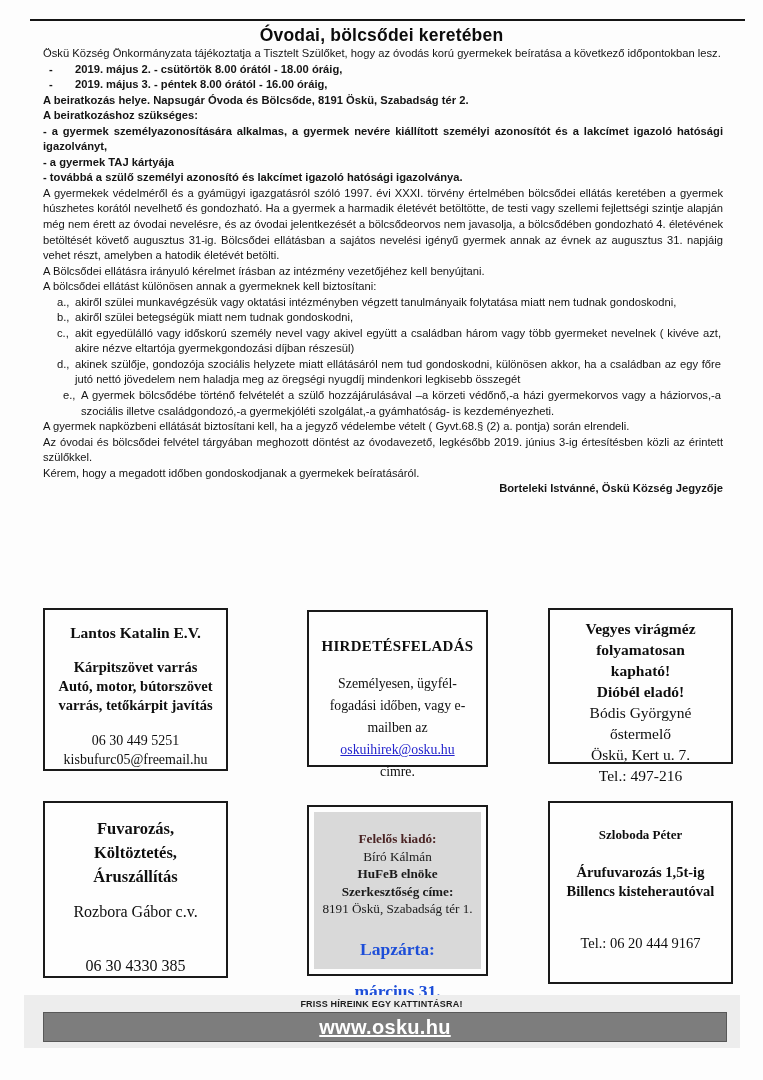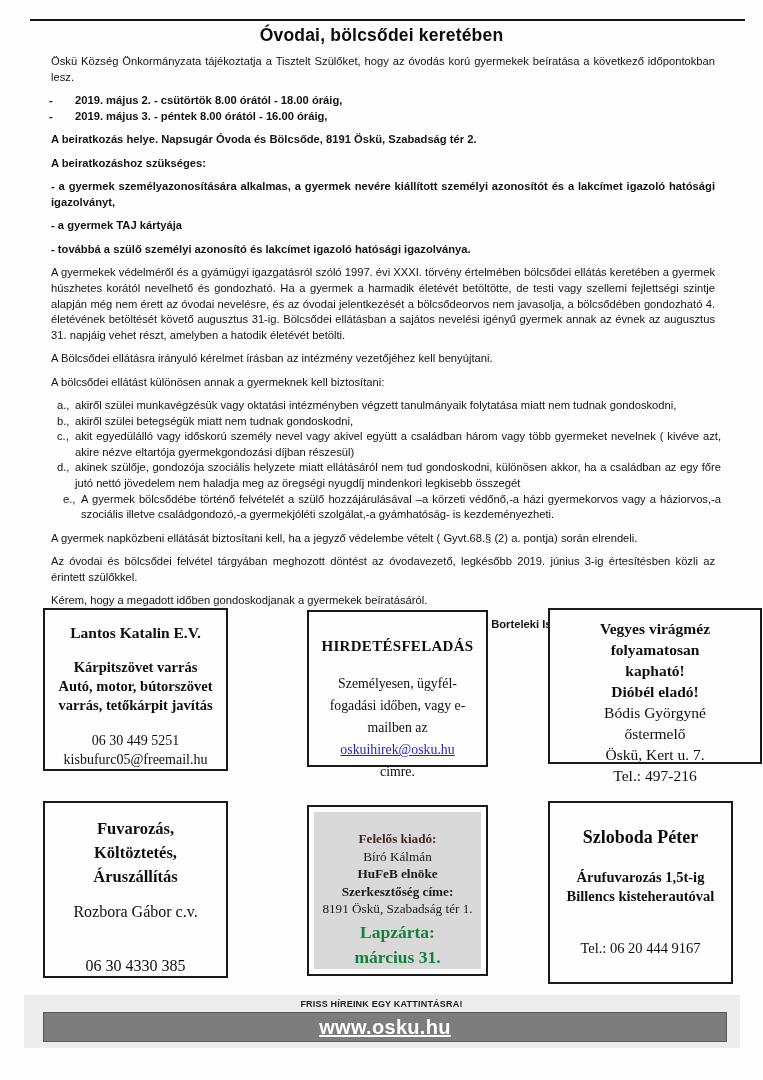--- a/index.html
+++ b/index.html
@@ -30,21 +30,21 @@
   }
   .body-text {
     position: absolute;
     left: 43px; top: 46px;
     width: 680px;
     font-size: 11.2px;
     line-height: 15.55px;
     text-align: justify;
     color: #141414;
   }
-  .body-text p { margin: 8px; }
+  .body-text p { margin: 0; }
   .b { font-weight: bold; }
   .sched-row { display: flex; font-weight: bold; }
   .sched-marker { width: 32px; padding-left: 6px; }
   .sched-text { flex: 1; }
   .lettered { display: flex; }
   .lettered .mk { width: 18px; margin-left: 14px; flex: none; }
   .lettered .tx { flex: 1; padding-right: 2px; }
   .lettered.shift .mk { margin-left: 20px; }
   .signature {
     text-align: right;
@@ -55,21 +55,21 @@
   .adbox {
     position: absolute;
     border: 2px solid #1a1a1a;
     background: #fefefe;
     font-family: "Liberation Serif", serif;
     text-align: center;
     color: #0e0e0e;
   }
   .box-lantos  { left: 43px;  top: 608px; width: 185px; height: 163px; padding-top: 14px; }
   .box-hird    { left: 307px; top: 610px; width: 181px; height: 157px; padding-top: 26px; }
-  .box-mez     { left: 548px; top: 608px; width: 214px; height: 156px; padding-top: 8px; }
+  .box-mez     { left: 548px; top: 608px; width: 185px; height: 156px; padding-top: 8px; }
   .box-fuvar   { left: 43px;  top: 801px; width: 185px; height: 177px; padding-top: 14px; }
   .box-impr    { left: 307px; top: 805px; width: 181px; height: 171px; padding: 5px; }
   .box-szlo    { left: 548px; top: 801px; width: 185px; height: 183px; padding-top: 24px; }
 
   .box-lantos .title { font-size: 15.5px; font-weight: bold; margin-bottom: 16px; }
   .box-lantos .svc   { font-size: 14.5px; font-weight: bold; line-height: 19px; }
   .box-lantos .contact { margin-top: 16px; font-size: 14px; line-height: 19px; }
 
   .box-hird .title { font-size: 15px; font-weight: bold; letter-spacing: 0.3px; margin-bottom: 18px; }
   .box-hird .bodytxt { font-size: 13.8px; line-height: 22px; padding: 0 16px; }
@@ -85,23 +85,23 @@
   .impr-inner {
     width: 100%; height: 100%;
     background: #d9d9d9;
     padding-top: 18px;
     font-size: 13.2px;
     line-height: 17.5px;
   }
   .impr-label   { font-weight: bold; color: #4a2424; }
   .impr-bold    { font-weight: bold; color: #1a1a1a; }
   .impr-plain   { color: #1a1a1a; }
-  .impr-deadline { font-size: 17.5px; font-weight: bold; color: #15803d; line-height: 22px; margin-top: 3px; }
-
-  .box-szlo .name  { font-size: 18px; font-weight: bold; margin-bottom: 20px; }
+  .impr-deadline { font-size: 17.5px; font-weight: bold; color: #1d4ed8; line-height: 22px; margin-top: 20px; }
+
+  .box-szlo .name  { font-size: 13px; font-weight: bold; margin-bottom: 20px; }
   .box-szlo .svc   { font-size: 14.5px; font-weight: bold; line-height: 19px; }
   .box-szlo .phone { margin-top: 34px; font-size: 14.5px; }
 
   
   .footer-band {
     position: absolute;
     left: 24px; top: 995px;
     width: 716px; height: 53px;
     background: #ededed;
   }

